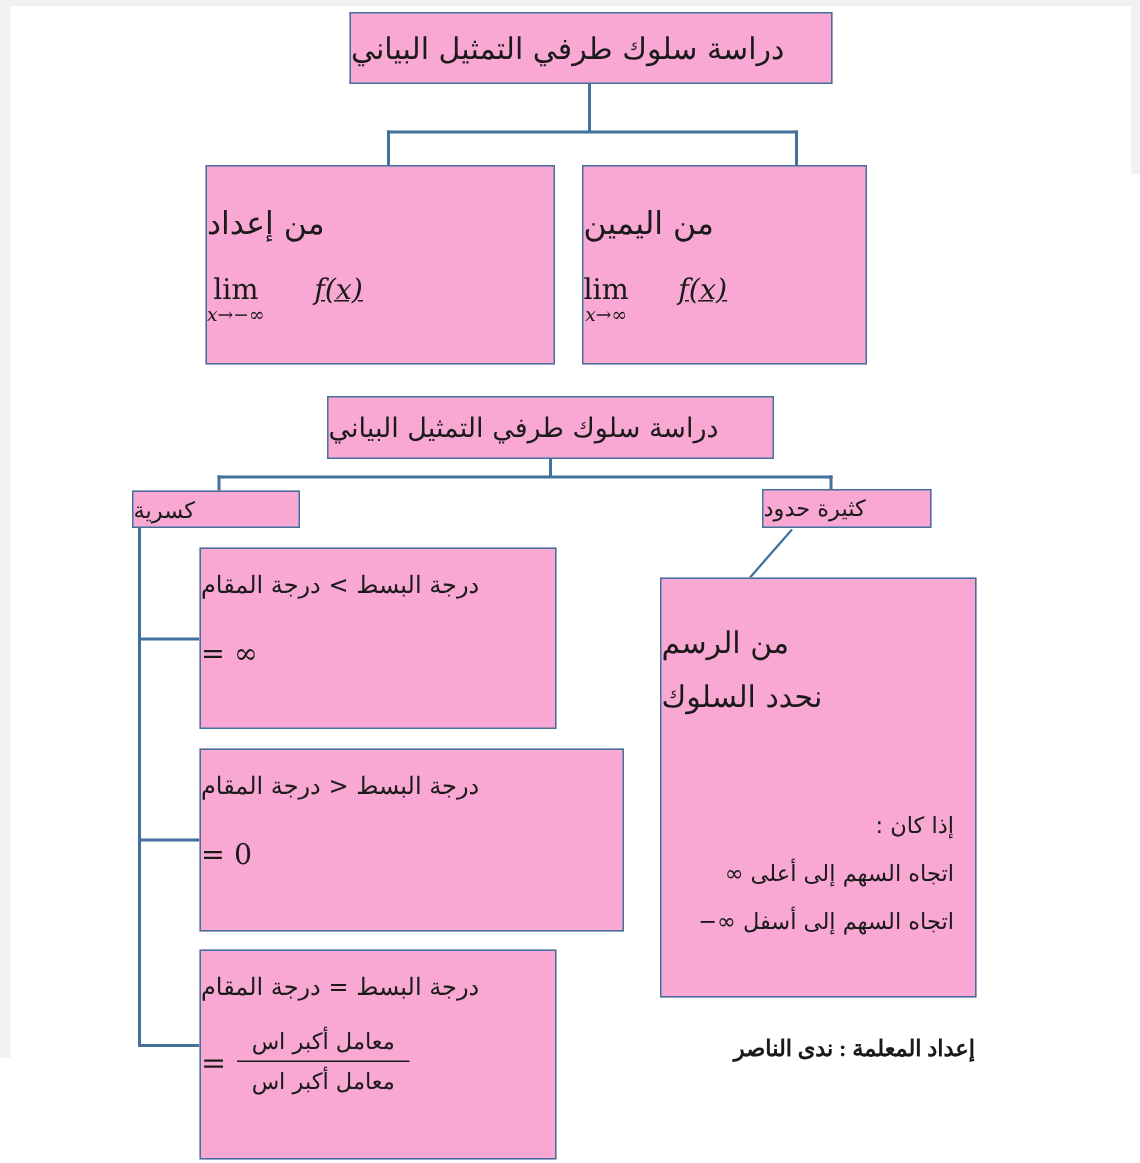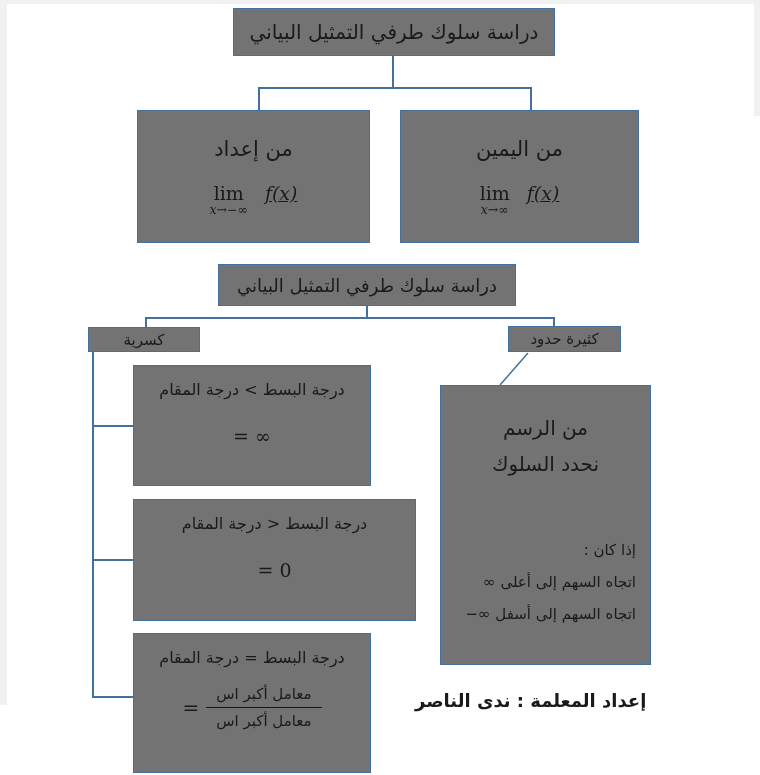--- a/index.html
+++ b/index.html
@@ -2,33 +2,33 @@
 <html lang="ar"><head>
 <meta charset="utf-8">
 <style>
   * { margin:0; padding:0; box-sizing:border-box; }
   html,body { width:760px; height:775px; background:#ffffff; overflow:hidden;
               font-family:"DejaVu Sans", sans-serif; color:#1a1a1a; }
   .page { position:relative; width:760px; height:775px; background:#ffffff; direction:rtl; }
 
   .edge { position:absolute; background:#f1f1f1; }
 
-  .box { position:absolute; background:#737373; border:1.5px solid #41719C;
-         display:flex; flex-direction:column; align-items:center; justify-content:center;
+  .box { position:absolute; background:#f9a8d4; border:1.5px solid #41719C;
+         display:flex; flex-direction:column; align-items:flex-end; justify-content:center;
          text-align:center; }
   .line { position:absolute; background:#41719C; }
   .h { height:2px; } .v { width:2px; }
 
   .title-box { font-size:20px; }
   .mid-title-box { font-size:18px; }
 
   .side-box { justify-content:flex-start; padding-top:26px; }
   .side-label { font-size:21px; }
   .limwrap { direction:ltr; display:flex; align-items:flex-start; margin-top:22px;
-             font-family:"DejaVu Serif", serif; }
+             font-family:"DejaVu Serif", serif;gap:16px; }
   .limcol { display:inline-flex; flex-direction:column; align-items:center; }
   .lim-op { font-size:19px; line-height:20px; }
   .lim-sub { font-size:12.5px; font-style:italic; line-height:14px; }
   .fx { font-size:19px; font-style:italic; line-height:20px; margin-left:17px;text-decoration:underline; }
 
   .branch-label { font-size:15px; }
 
   .case-box { justify-content:flex-start; padding-top:14px; }
   .cond { font-size:16px; }
   .result { direction:ltr; font-family:"DejaVu Serif", serif; font-size:19px; margin-top:26px; }
@@ -38,22 +38,22 @@
   .frac { display:inline-flex; flex-direction:column; }
   .frac .num { font-size:15px; padding:2px 10px 4px; border-bottom:1.5px solid #1a1a1a; }
   .frac .den { font-size:15px; padding:4px 10px 2px; }
 
   .poly-box { justify-content:flex-start; padding-top:24px; }
   .poly-main { font-size:20px; line-height:36px; }
   .poly-cond { margin-top:52px; width:100%; text-align:right; padding:0 14px;
                font-size:15px; line-height:32px; }
   .ltr-val { direction:ltr; unicode-bidi:isolate; }
 
-  .footer { position:absolute; left:415px; top:690px; width:235px; text-align:left;
-            font-size:18px; font-weight:600; }
+  .footer { position:absolute; left:415px; top:690px; width:235px; text-align:right;
+            font-size:15px; font-weight:600;font-family:Liberation Serif, serif; }
 
   svg.diag { position:absolute; overflow:visible; }
 </style>
 </head>
 <body>
 
 <div class="page">
 
   <div class="edge" style="left:0;top:0;width:760px;height:4px;"></div>
   <div class="edge" style="left:0;top:0;width:7px;height:705px;"></div>
@@ -72,21 +72,21 @@
     <span class="side-label">من إعداد</span>
     <span class="limwrap">
       <span class="limcol">
         <span class="lim-op">lim</span>
         <span class="lim-sub">x→−∞</span>
       </span>
       <span class="fx">f(x)</span>
     </span>
   </div>
 
-  <div class="box side-box" style="left:400px;top:110px;width:239px;height:133px;">
+  <div class="box side-box" style="left:388px;top:110px;width:190px;height:133px;">
     <span class="side-label">من اليمين</span>
     <span class="limwrap">
       <span class="limcol">
         <span class="lim-op">lim</span>
         <span class="lim-sub">x→∞</span>
       </span>
       <span class="fx">f(x)</span>
     </span>
   </div>
 

